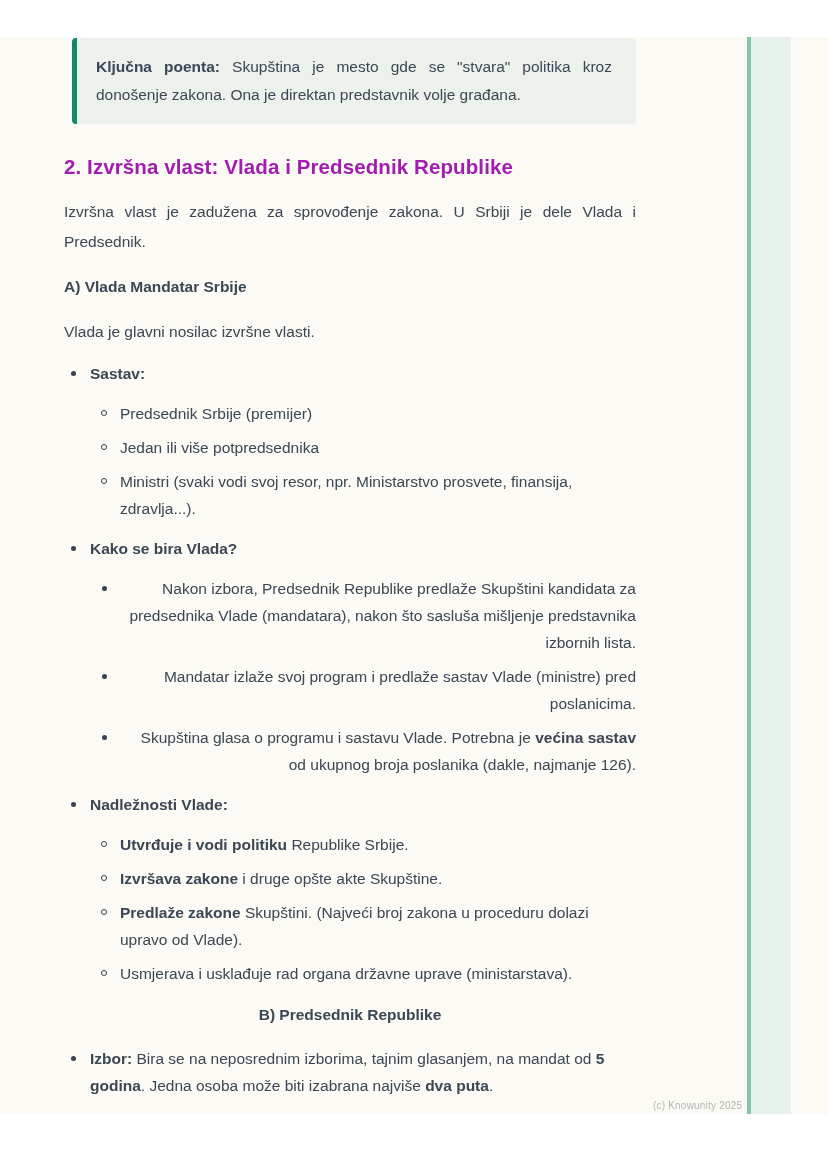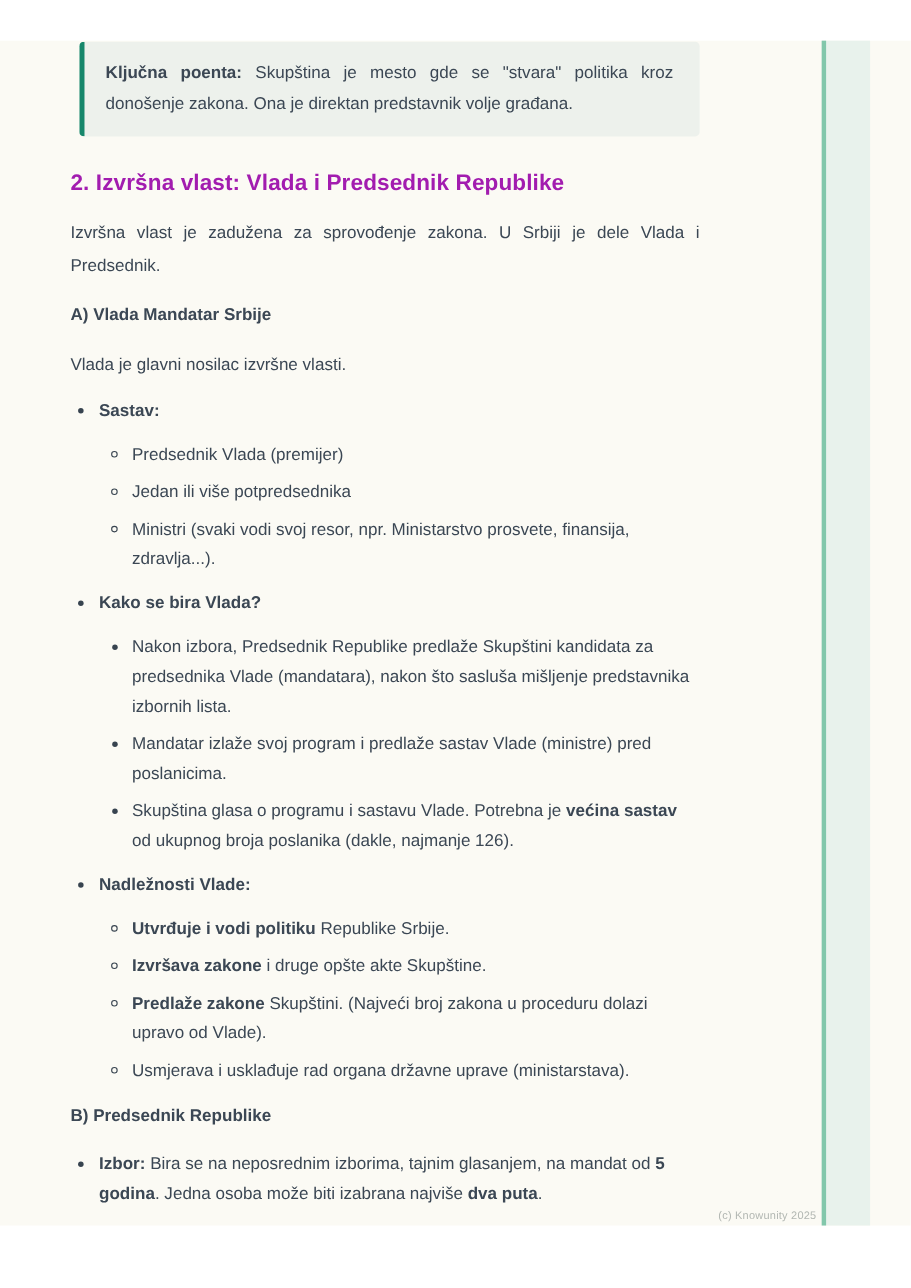--- a/index.html
+++ b/index.html
@@ -45,21 +45,21 @@
     content:""; position:absolute; left:7px; top:11px;
     width:5px; height:5px; border-radius:50%; background:#37434f;
   }
   .l2 > li.m-disc::before { left:12px; }
   .l2 > li.m-circle::before {
     content:""; position:absolute; left:11px; top:10px;
     width:4px; height:4px; border-radius:50%;
     border:1.5px solid #37434f; background:transparent;
   }
   strong { font-weight:700; }
-  .b-head-inline { margin:14px 0 16px 0; }
+  .b-head-inline { margin:14px 0 16px 0;text-align:center; }
   .final-list { margin-top:16px; }
   .watermark {
     position:absolute; left:653px; top:1100px;
     font-size:10px; z-index:3; letter-spacing:0.2px;
   }
 </style>
 </head>
 <body style="color: rgb(59, 71, 84);">
 
 <div class="stage">
@@ -80,29 +80,29 @@
 
     <p class="bold-head">A) Vlada Mandatar Srbije</p>
 
     <p class="lead">Vlada je glavni nosilac izvršne vlasti.</p>
 
     <ul class="l1">
 
       <li class="m-disc group-title"><strong>Sastav:</strong></li>
       <li>
         <ul class="l2" style="margin-left:0;">
-          <li class="m-circle"><span>Predsednik Vlada (premijer)</span></li>
+          <li class="m-circle"><span>Predsednik Srbije (premijer)</span></li>
           <li class="m-circle"><span>Jedan ili više potpredsednika</span></li>
           <li class="m-circle"><span>Ministri (svaki vodi svoj resor, npr. Ministarstvo prosvete, finansija, zdravlja...).</span></li>
         </ul>
       </li>
 
       <li class="m-disc group-title"><strong>Kako se bira Vlada?</strong></li>
       <li>
-        <ul class="l2" style="margin-left:0;">
+        <ul class="l2" style="margin-left:0;text-align:right;">
           <li class="m-disc"><span>Nakon izbora, Predsednik Republike predlaže Skupštini kandidata za predsednika Vlade (mandatara), nakon što sasluša mišljenje predstavnika izbornih lista.</span></li>
           <li class="m-disc"><span>Mandatar izlaže svoj program i predlaže sastav Vlade (ministre) pred poslanicima.</span></li>
           <li class="m-disc"><span>Skupština glasa o programu i sastavu Vlade. Potrebna je </span><strong>većina sastav</strong><span> od ukupnog broja poslanika (dakle, najmanje 126).</span></li>
         </ul>
       </li>
 
       <li class="m-disc group-title"><strong>Nadležnosti Vlade:</strong></li>
       <li>
         <ul class="l2" style="margin-left:0;">
           <li class="m-circle"><strong>Utvrđuje i vodi politiku</strong><span> Republike Srbije.</span></li>

